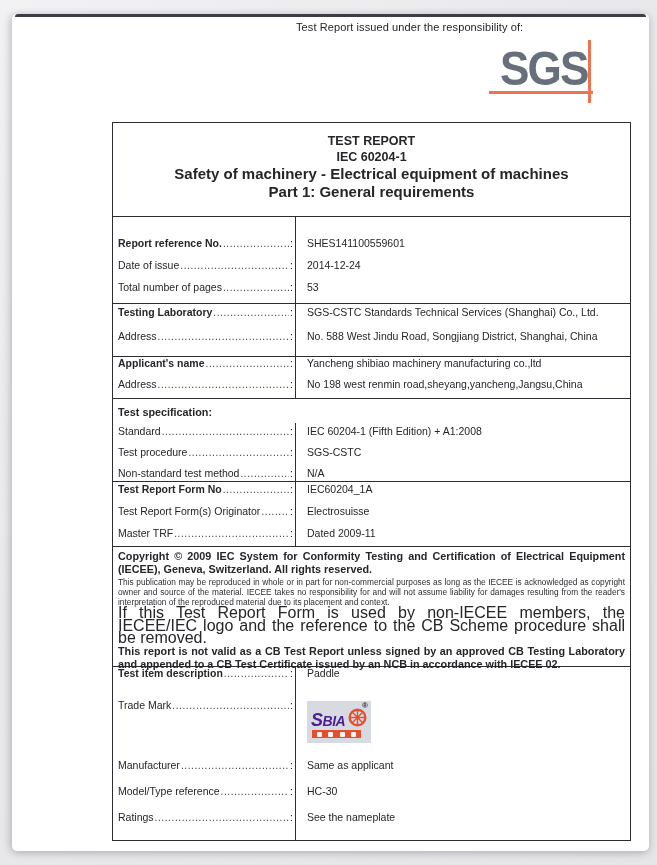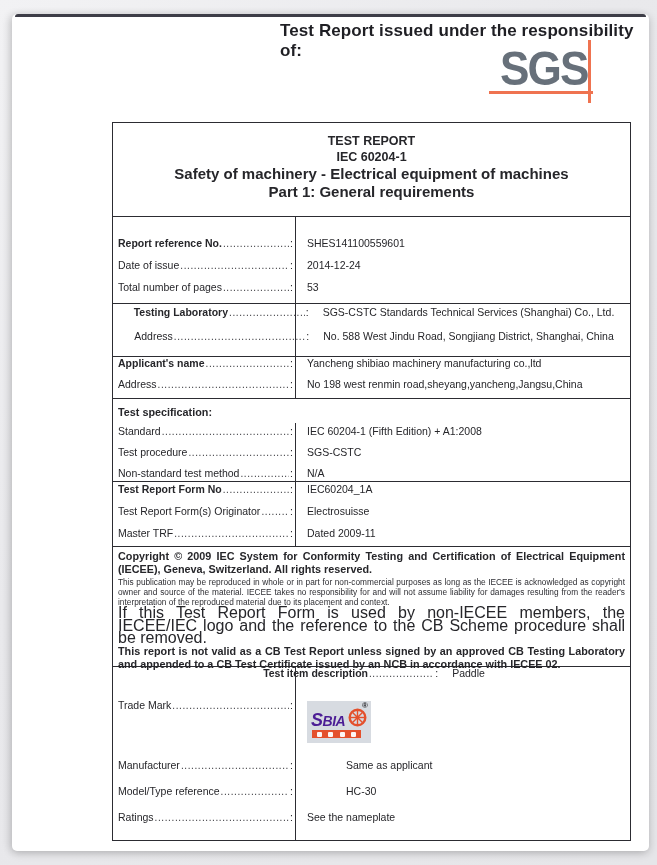--- a/index.html
+++ b/index.html
@@ -14,22 +14,22 @@
     position:absolute;left:12px;top:14px;width:637px;height:837px;
     background:#ffffff;border-radius:5px;
     box-shadow:0 2px 8px rgba(0,0,0,.22), -4px 0 8px rgba(0,0,0,.06);
   }
   .sheet::before{
     content:"";position:absolute;top:0;left:3px;right:3px;height:2.5px;
     background:#3d3d47;border-radius:3px 3px 0 0;
   }
   
   .resp-note{
-    position:absolute;left:268px;top:7px;
-    font-size:17px;font-weight:700;color:#1f1f24;letter-spacing:.1px;
+    position:absolute;left:284px;top:7px;
+    font-size:11px;font-weight:400;color:#1f1f24;letter-spacing:.1px;
   }
   .sgs-logo{position:absolute;left:476px;top:22px;width:122px;height:84px;}
   .sgs-text{
     position:absolute;left:12px;top:7px;
     font-size:49px;font-weight:800;color:#67707a;
     letter-spacing:-2px;line-height:50px;
     transform:scaleX(.9) scaleY(1.0);transform-origin:left top;
   }
   .sgs-hline{position:absolute;left:1px;top:55px;width:104px;height:2.5px;background:#ef7350;}
   .sgs-vline{position:absolute;left:100px;top:4px;width:2.5px;height:63px;background:#ef7350;}
@@ -48,22 +48,22 @@
   .title-lg{font-size:15px;font-weight:700;line-height:18px;}
   .sec-a{height:87px;padding-top:20px;}
   .sec-b{height:53px;padding-top:2px;}
   .sec-c{height:42px;}
   .sec-d{height:83px;}
   .sec-e{height:65px;padding-top:1px;}
   .sec-f{height:120px;padding:3px 5px;box-sizing:border-box;}
   .sec-g{height:173px;}
   .row{display:flex;align-items:baseline;height:22px;font-size:10.5px;}
   .row.h21{height:21px;}
-  .row.h24{height:24px;justify-content:center;}
-  .row.h26{height:26px;gap:39px;}
+  .row.h24{height:24px;}
+  .row.h26{height:26px;}
   .row.h28{height:28px;}
   .spec-header{height:26px;display:flex;align-items:center;
     font-size:10.8px;font-weight:700;padding-left:5px;}
   .label-cell{
     width:183px;box-sizing:border-box;display:flex;align-items:baseline;
     padding:0 3px 0 5px;flex-shrink:0;
   }
   .label-cell .lbl{white-space:nowrap;}
   .label-cell.bold .lbl{font-weight:700;}
   .dots{flex:1;overflow:hidden;white-space:nowrap;color:#3a3a3e;margin:0 1px;}

